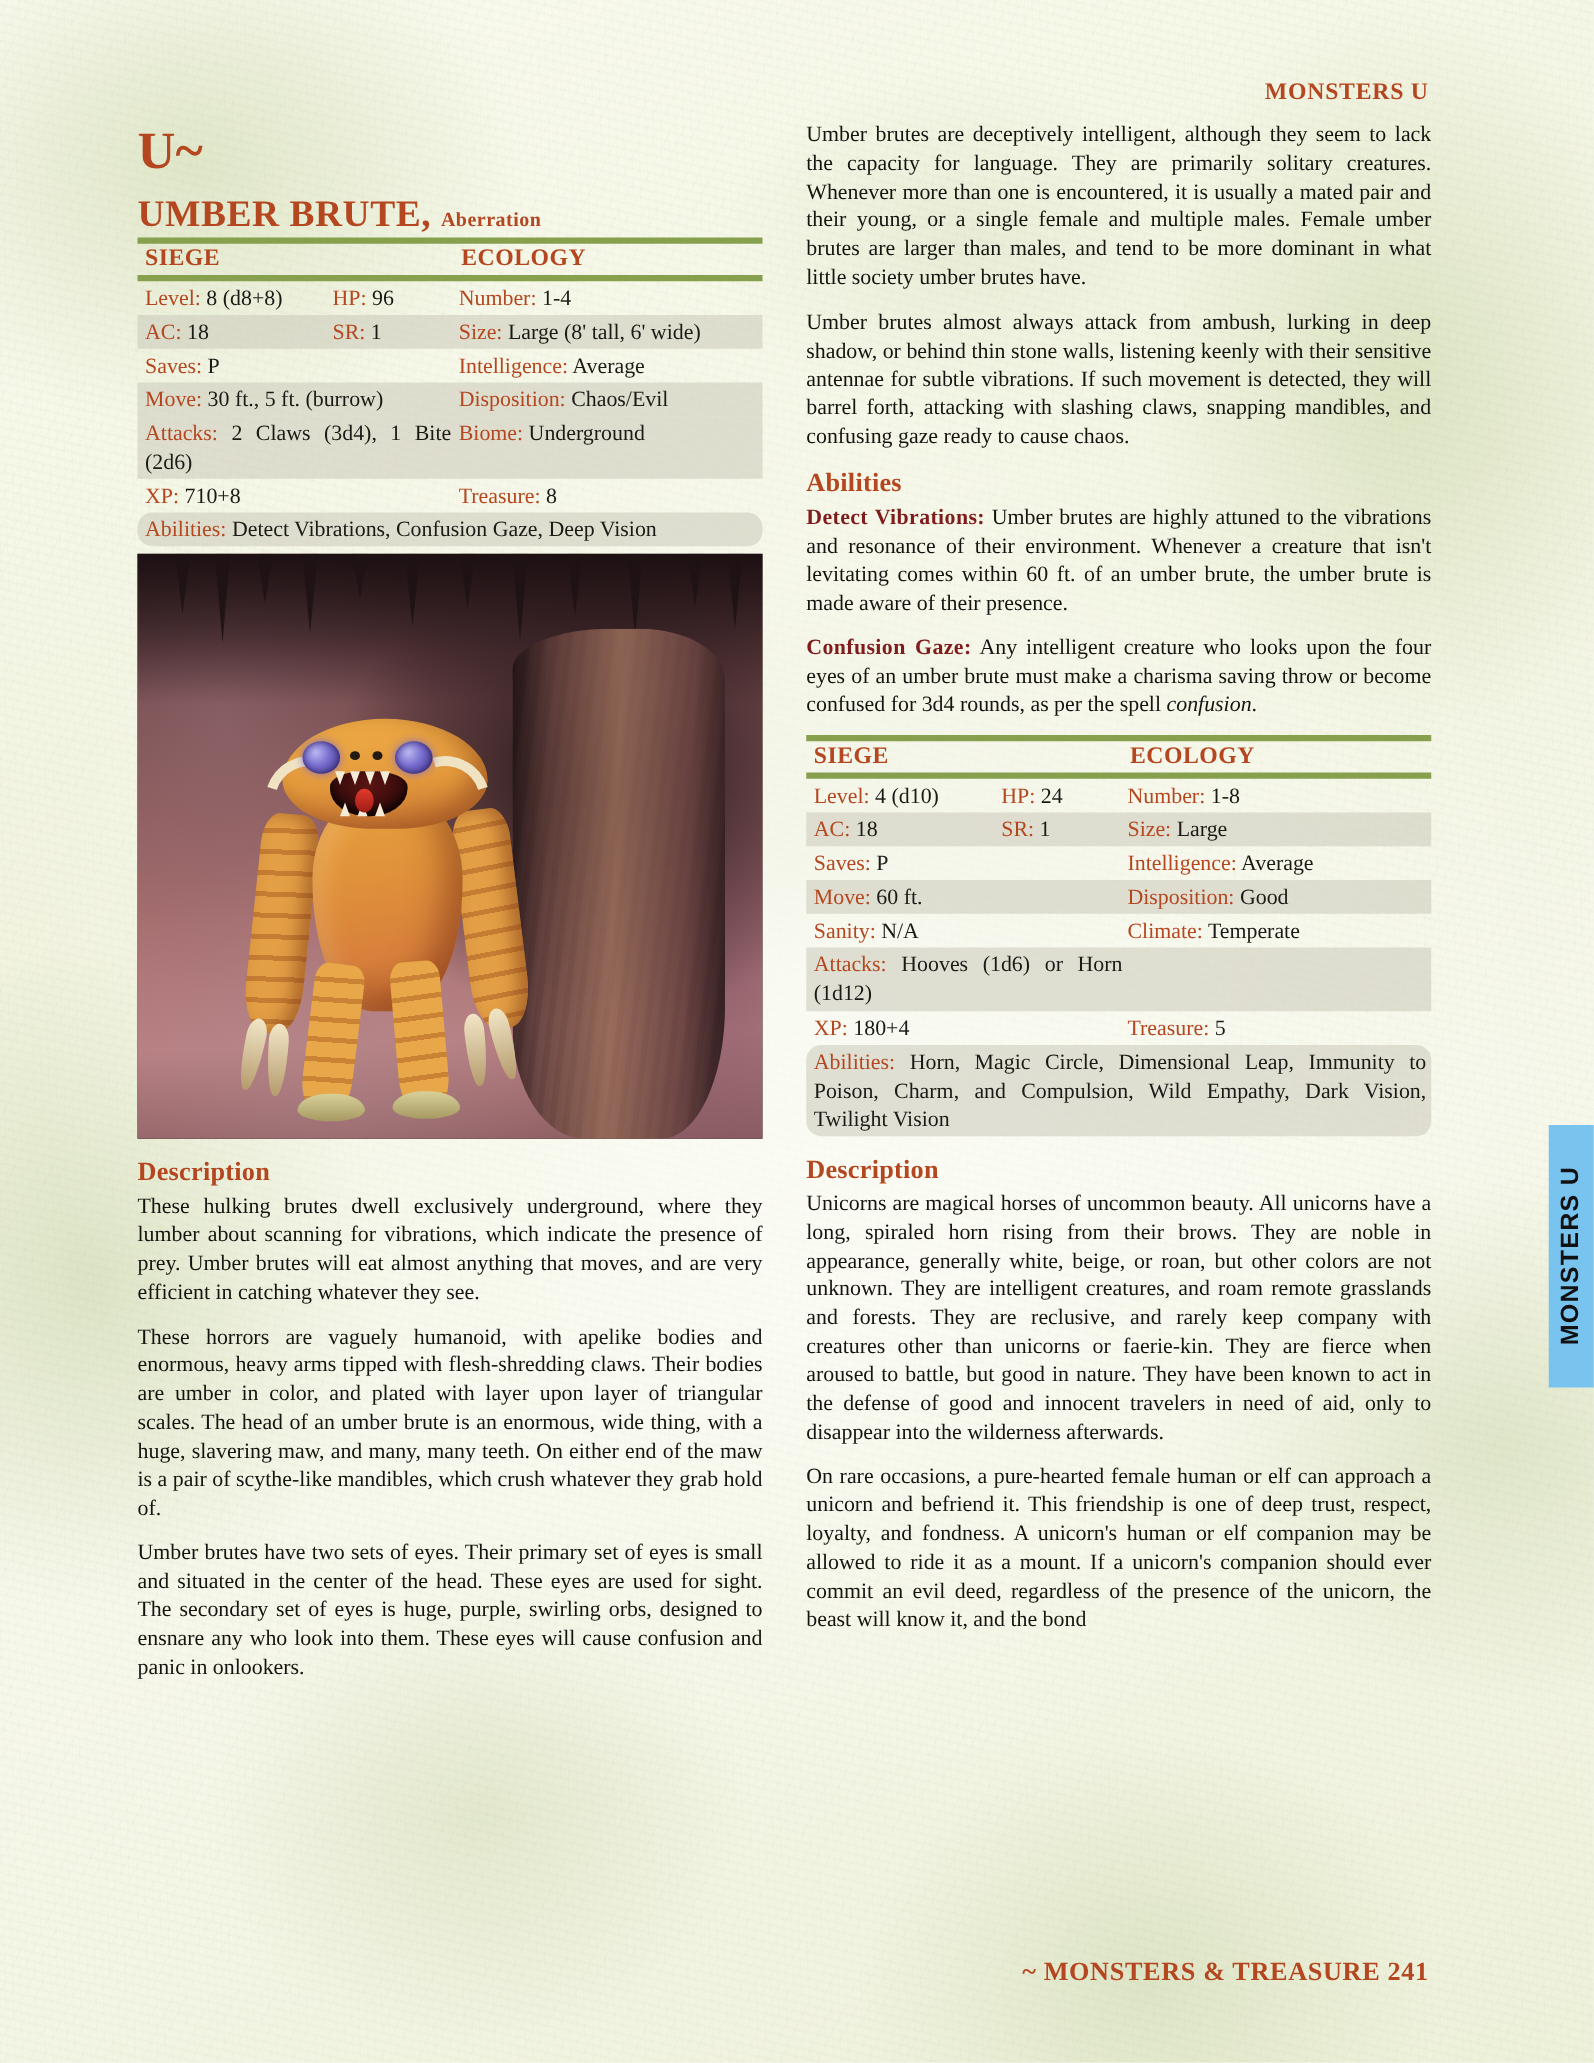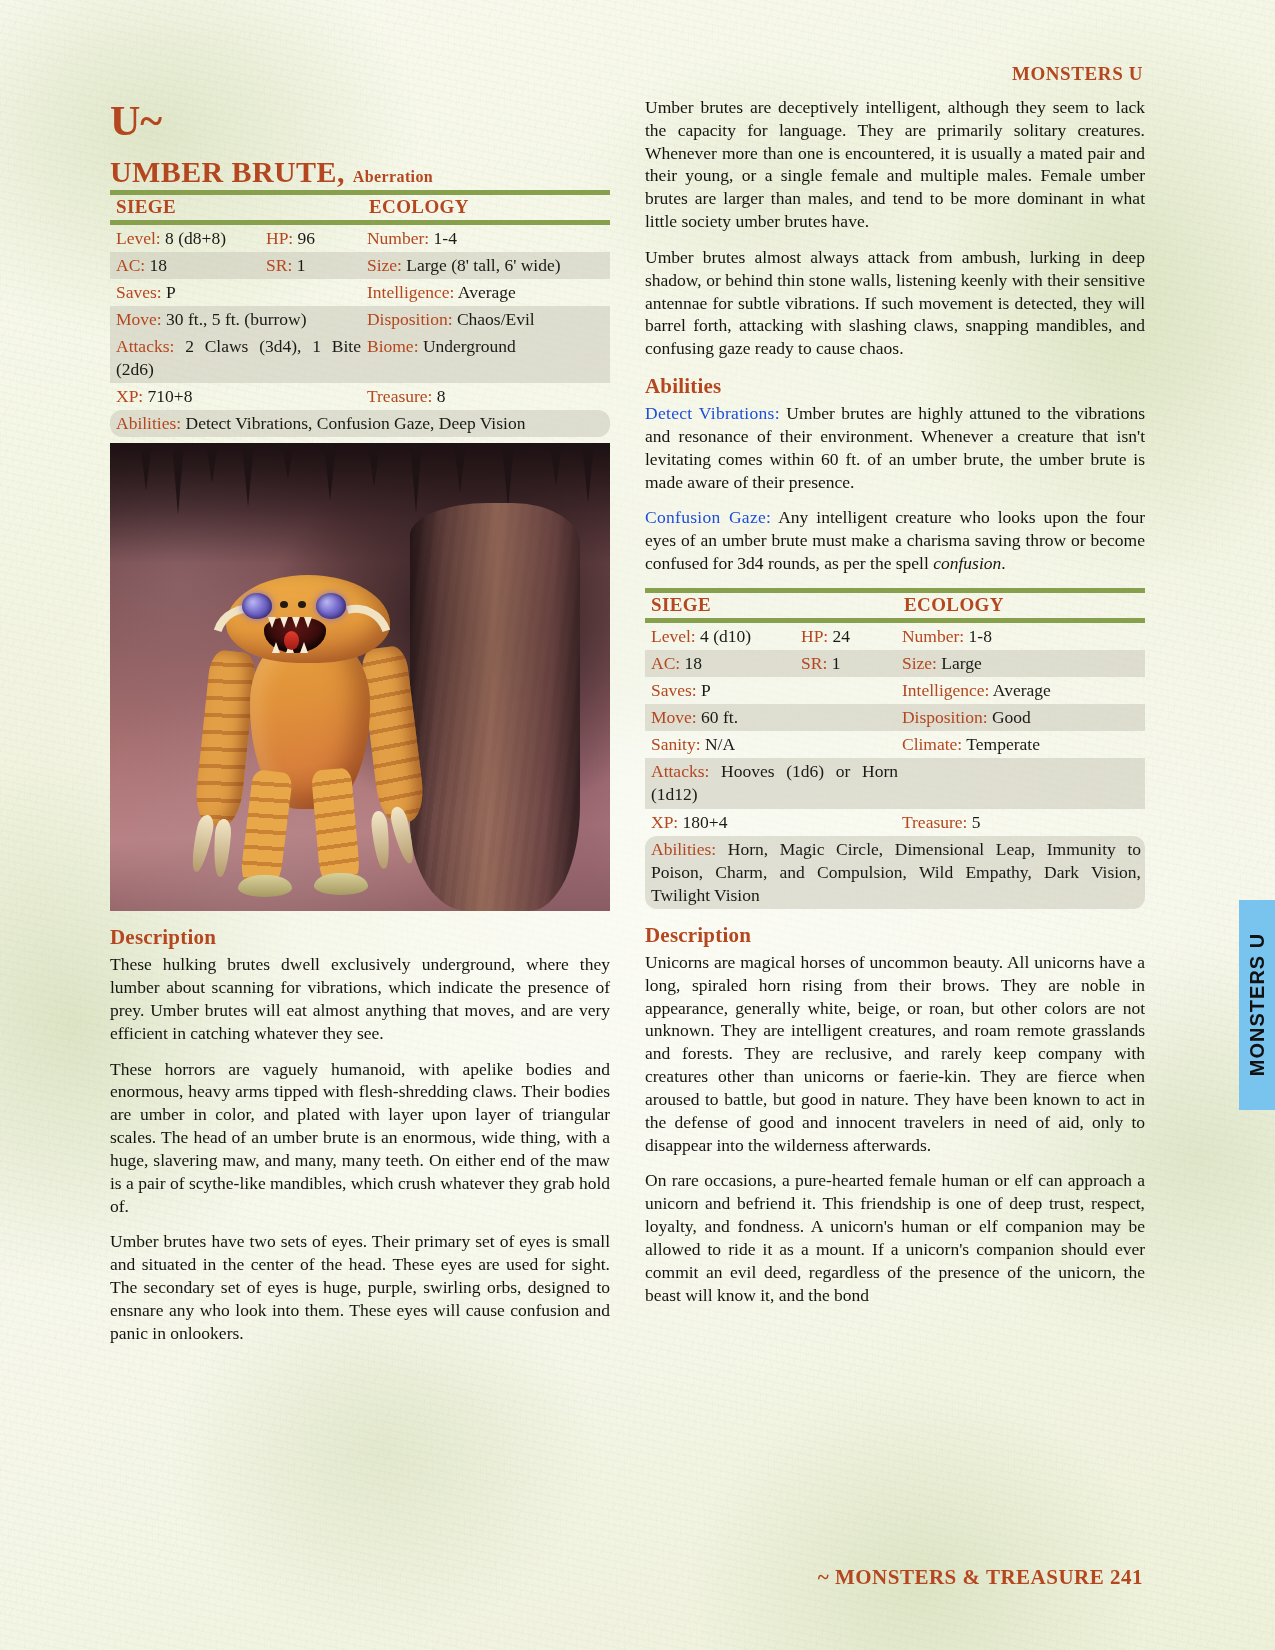--- a/index.html
+++ b/index.html
@@ -128,21 +128,21 @@
     letter-spacing: .2px;
   }
   p.body {
     font-size: 17.5px;
     line-height: 1.305;
     margin: 0 0 13px 0;
     text-align: justify;
     color: #161410;
   }
   p.body:last-child { margin-bottom: 0; }
-  .ability-name { color: #1d4ed8; font-weight: normal; letter-spacing: .3px; }
+  .ability-name { color: #7f1d1d; font-weight: bold; letter-spacing: .3px; }
   em { font-style: italic; }
 
   
   .illus {
     width: 500px;
     height: 468px;
     margin: 6px 0 0 0;
     position: relative;
     overflow: hidden;
     background: #2a1a16;

